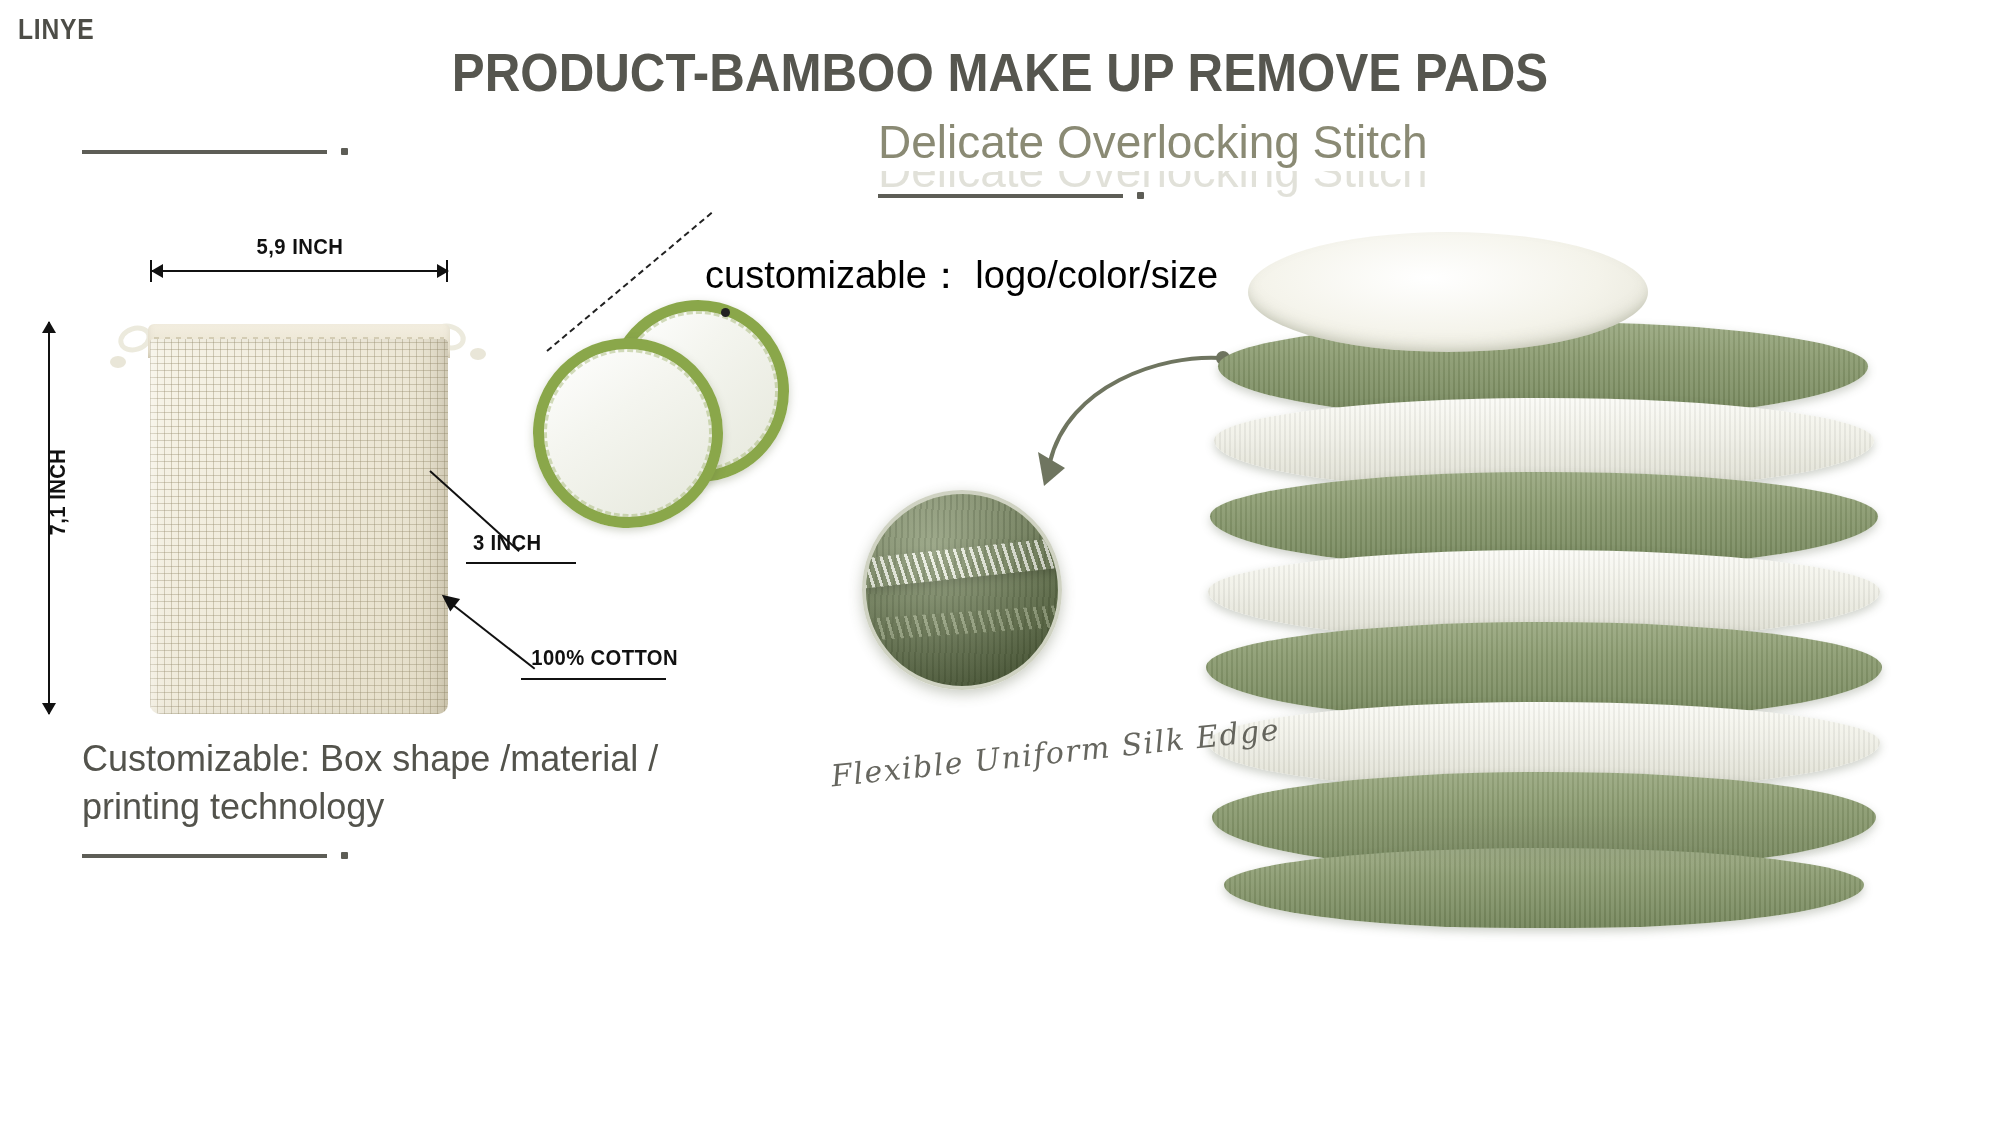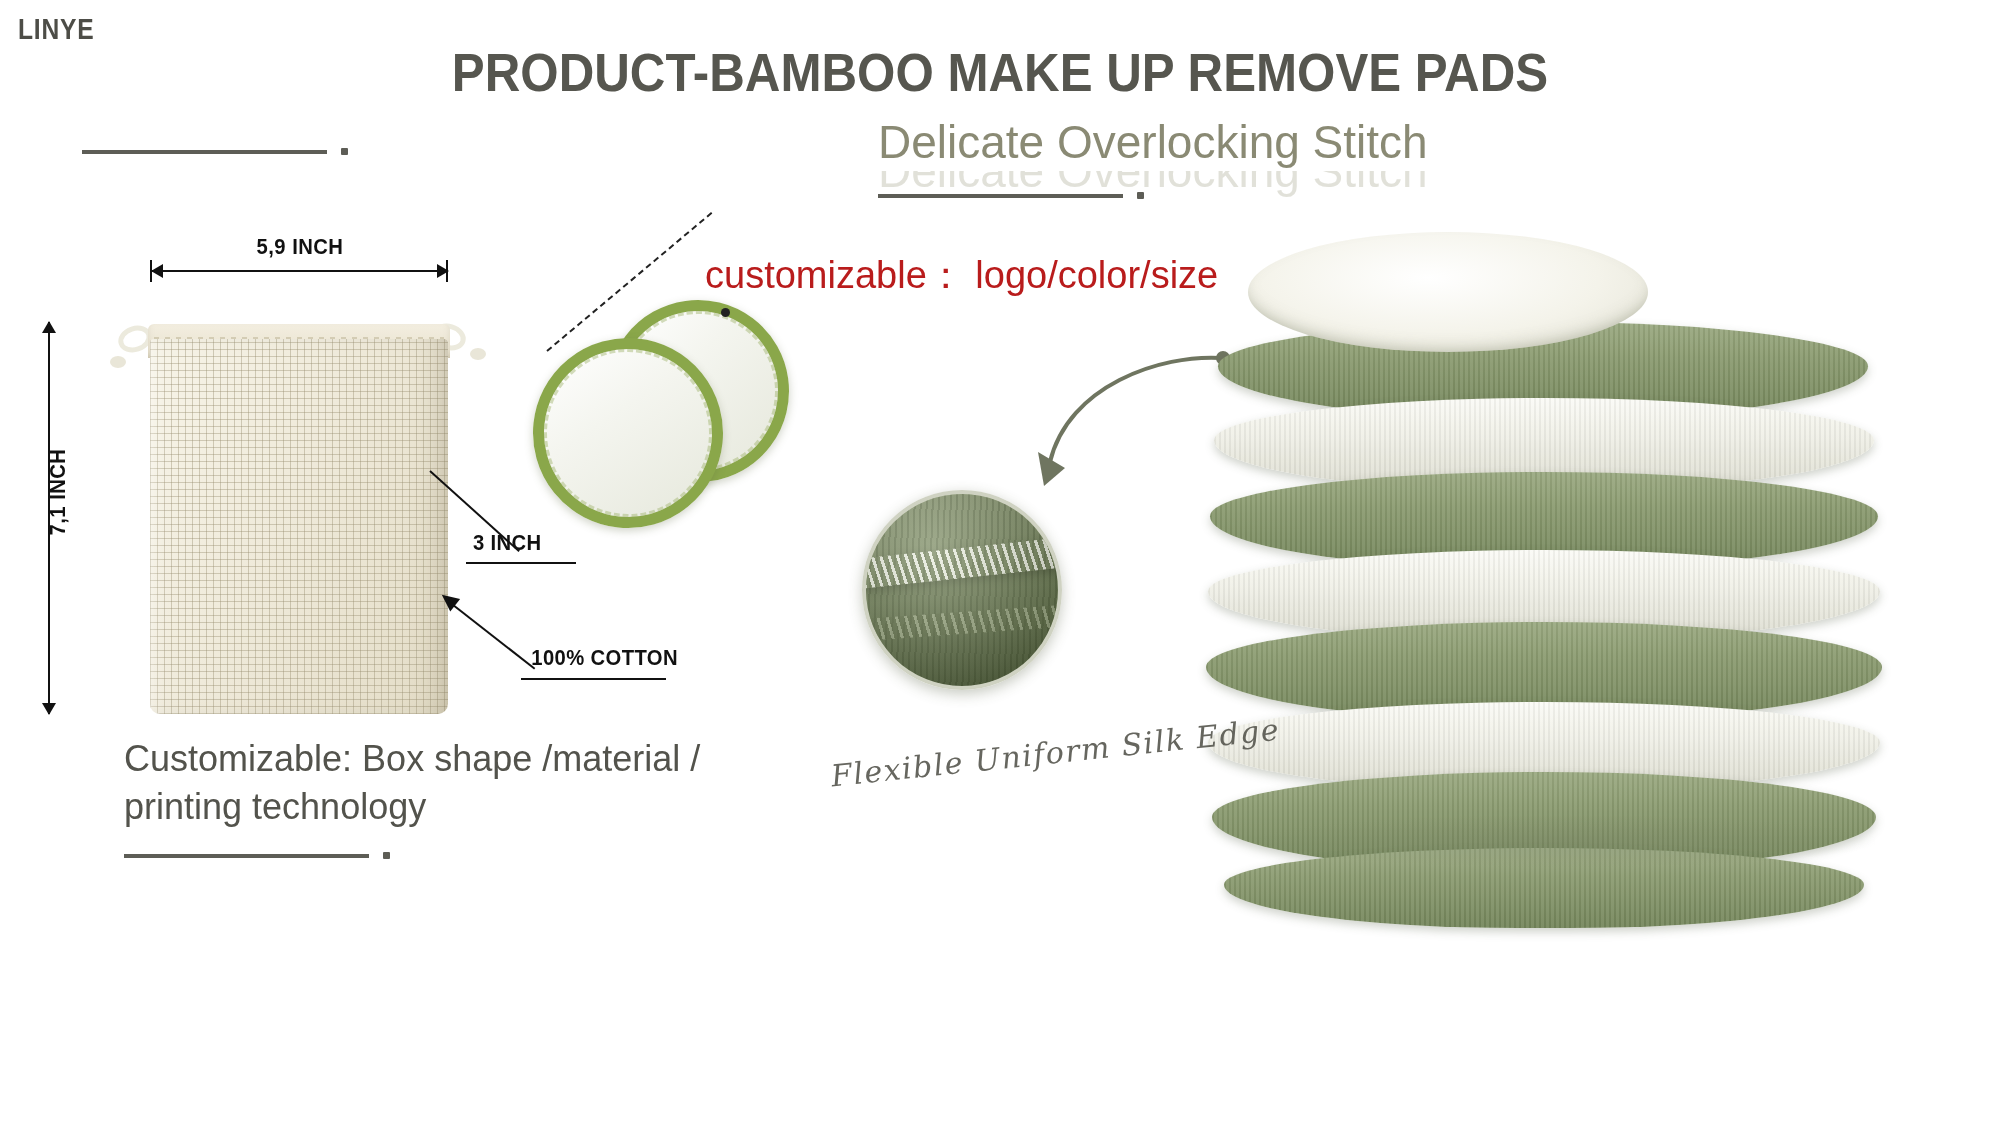--- a/index.html
+++ b/index.html
@@ -143,25 +143,25 @@
                  background:#111; transform:rotate(38deg); transform-origin:left center; }
   .lead-cotton-head {
     position:absolute; left:440px; top:592px; width:0; height:0;
     border-top:8px solid transparent; border-bottom:8px solid transparent;
     border-right:17px solid #111; transform:rotate(38deg);
   }
 
   
   .customizable-top {
     position:absolute; left:705px; top:250px;
-    font-size:38px; color:#b91c1c; white-space:nowrap;
-  }
-
-  
-  .custom-block { position:absolute; left:82px; top:735px; width:700px;margin-left:42px; }
+    font-size:38px; color:#000000; white-space:nowrap;
+  }
+
+  
+  .custom-block { position:absolute; left:82px; top:735px; width:700px; }
   .custom-block .ctext { font-size:36px; color:#53534c; line-height:1.32; }
   .custom-block .rule-wrap { margin-top:22px; }
 
   
   .detail-circle {
     position:absolute; left:862px; top:490px; width:200px; height:200px;
     border-radius:50%; overflow:hidden;
     border:4px solid #cfd2c2;
     background:
       repeating-linear-gradient(92deg, rgba(60,75,40,.30) 0 2px, rgba(255,255,255,0) 2px 6px),

